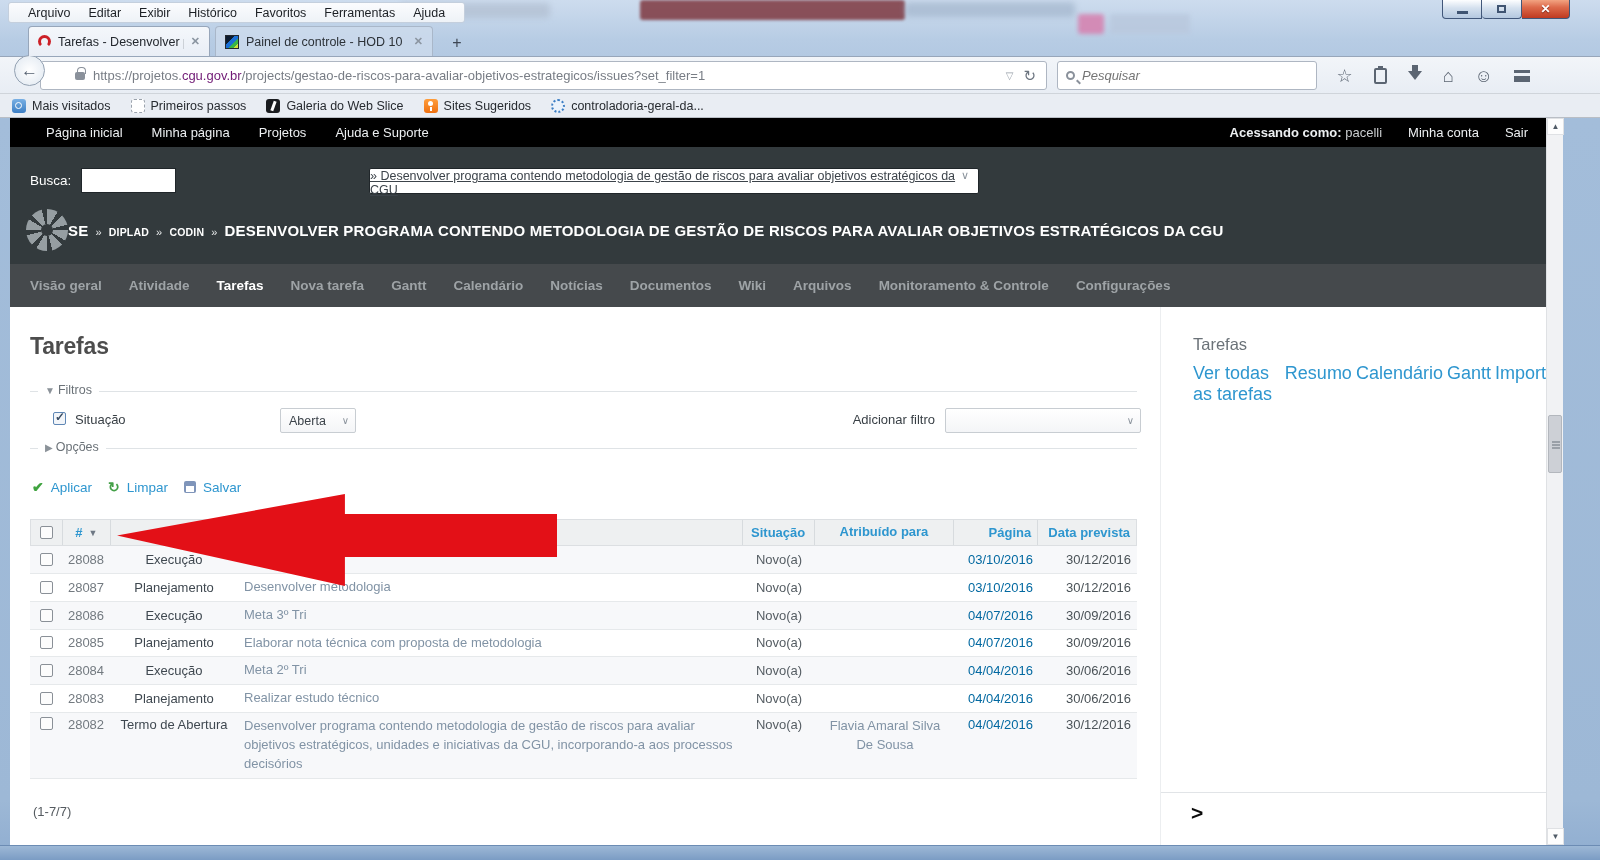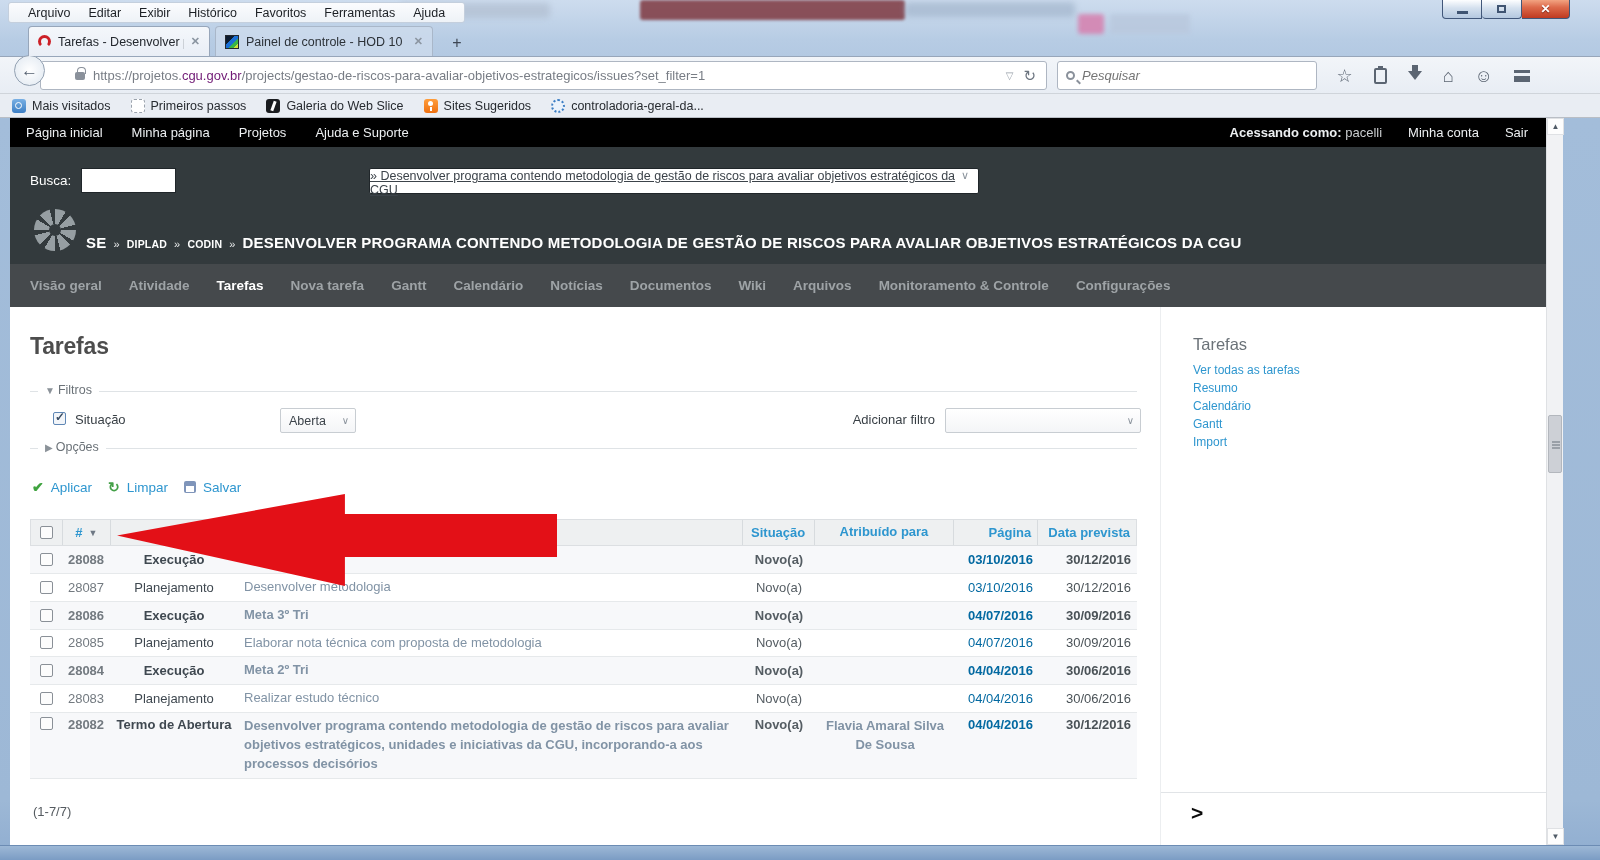--- a/index.html
+++ b/index.html
@@ -81,32 +81,32 @@
   .bi-sugg { background:linear-gradient(#ff9d3b,#ee7010); }
   .bi-sugg::after { content:""; position:absolute; left:4.5px; top:2.5px; width:5px; height:5px; background:#fff; border-radius:50%; }
   .bi-sugg::before { content:""; position:absolute; left:6px; top:8px; width:2px; height:4px; background:#fff; }
   .bi-cgu { border-radius:50%; border:2px dotted #3c7ec4; background:#eaf2fb; }
 
   
   .viewport { position:absolute; left:10px; top:118px; width:1536px; height:727px; background:#fff; overflow:hidden; }
 
   .site-topbar { position:absolute; left:0; top:0; width:100%; height:29px; background:#000;
     display:flex; align-items:center; font-size:13px; color:#eceff1; }
-  .stb-links { display:flex; gap:29px; padding-left:16px; }
+  .stb-links { display:flex; gap:29px; padding-left:36px; }
   .stb-right { position:absolute; right:18px; display:flex; gap:26px; align-items:center; }
   .stb-user b { font-weight:bold; } .stb-user span { color:#c9ccce; }
 
   .site-header { position:absolute; left:0; top:29px; width:100%; height:117px; background:#333a3d;padding-left:16px; }
   .busca-row { position:absolute; left:20px; top:21px; display:flex; align-items:center; }
   .busca-label { color:#fff; font-size:13.5px; margin-right:10px; }
   .busca-input { width:95px; height:25px; background:#fff; border:1px solid #20262a; }
   .proj-select { position:absolute; left:339px; top:0px; width:610px; height:26px; background:#fff; border:1px solid #20262a;
     border-radius:2px; display:flex; align-items:flex-start; justify-content:center; font-size:12.5px; color:#3c434a;text-decoration:underline; }
   .proj-select .chev { position:absolute; right:9px; color:#8b939c; font-size:11px; }
-  .crumb-row { position:absolute; left:24px; top:62px; display:flex; align-items:flex-end; gap:10px; }
+  .crumb-row { position:absolute; left:16px; top:62px; display:flex; align-items:center; }
   .logo-wheel { width:42px; height:42px; border-radius:50%; flex:none;
     background:repeating-conic-gradient(#969ea2 0 30deg,#333a3d 30deg 45deg); position:relative; }
   .logo-wheel::after { content:""; position:absolute; left:15px; top:15px; width:12px; height:12px; border-radius:50%; background:#333a3d; }
   .crumb-text { color:#fff; letter-spacing:.2px; display:flex; align-items:baseline; gap:7px; white-space:nowrap; }
   .crumb-root { font-size:15px; font-weight:bold; }
   .crumb-small { font-size:10.5px; font-weight:bold; }
   .crumb-sep { font-size:11px; color:#e8eaeb; }
   .crumb-title { font-size:15px; font-weight:bold; }
 
   .project-nav { position:absolute; left:0; top:146px; width:100%; height:43px; background:#45494c;
@@ -139,39 +139,39 @@
   .act-link { color:#2e96cf; margin-right:9px; }
   .ic-check { color:#3fa33f; font-weight:bold; font-size:14px; }
   .ic-reload { color:#44a048; font-weight:bold; font-size:14px; }
   .ic-save { width:12px; height:12px; background:#708bc0; background:#7f95ba; border-radius:2px; position:relative; display:inline-block;}
   .ic-save::after { content:""; position:absolute; left:2px; top:5px; width:8px; height:6px; background:#fff; }
 
   
   .tbl { position:absolute; left:20px; top:212px; width:1107px; font-size:13px; }
   .trow { display:flex; align-items:stretch; border-bottom:1px solid #e6e9eb; }
   .trow.head { background:#eef0f1; border:1px solid #dcdfe2; height:27px; }
-  .trow.odd { background:#f7f8fa;font-weight:bold; }
+  .trow.odd { background:#f7f8fa; }
   .td { display:flex; align-items:center; padding:4px 6px; }
   .c-check { width:32px; justify-content:center; }
   .c-id { width:48px; justify-content:center; color:#737a80; }
   .c-tracker { width:128px; justify-content:center; color:#3f4850; }
   .c-subject { width:505px; color:#8193a5; line-height:1.45; }
   .c-status { width:72px; justify-content:center; color:#555d63; }
   .c-assignee { width:140px; justify-content:center; text-align:center; color:#8193a5; line-height:1.45; }
   .c-start { width:84px; justify-content:flex-end; color:#0369a1; }
   .c-due { width:98px; justify-content:flex-end; color:#4a5257; }
   .head .td { font-weight:bold; color:#2e96cf; border-right:1px solid #d7dbde; padding:2px 6px; }
   .head .td:last-child { border-right:none; }
   .sort-arr { font-size:9px; color:#6e7884; margin-left:6px; }
   .pagination { position:absolute; left:23px; top:497px; font-size:13px; color:#555b60; }
 
   
   .sidebar { position:absolute; left:1150px; top:0; width:386px; height:538px; border-left:1px solid #eceef0; }
   .sb-title { position:absolute; left:32px; top:28px; font-size:16.5px; color:#6b7278; }
-  .sb-links { position:absolute; left:32px; top:56px; display:flex; flex-direction:column; gap:4px; font-size:12px; }
+  .sb-links { position:absolute; left:32px; top:56px; display:flex; flex-direction:row; gap:4px; font-size:18px; }
   .sb-links a { color:#2e96cf; text-decoration:none; }
   .sb-collapse { position:absolute; left:0; top:485px; width:100%; height:53px; border-top:1px solid #e1e4e7; }
   .sb-collapse .chevbig { position:absolute; left:30px; top:8px; font-size:21px; font-weight:bold; color:#0b0b0b; }
 
   
   .scrollbar { position:absolute; left:1546px; top:118px; width:17px; height:727px; background:#f1f2f4; border-left:1px solid #dfe1e4; }
   .sb-btn { position:absolute; left:0; width:17px; height:17px; background:#fdfdfd; display:flex; align-items:center; justify-content:center;
     font-size:8px; color:#4f5a66; border:1px solid #dfe1e4; }
   .sb-up { top:0; } .sb-down { bottom:0; }
   .sb-thumb { position:absolute; left:1px; top:297px; width:14px; height:58px; background:#cdd0d6; border:1px solid #b3b7bd; border-radius:2px; }

